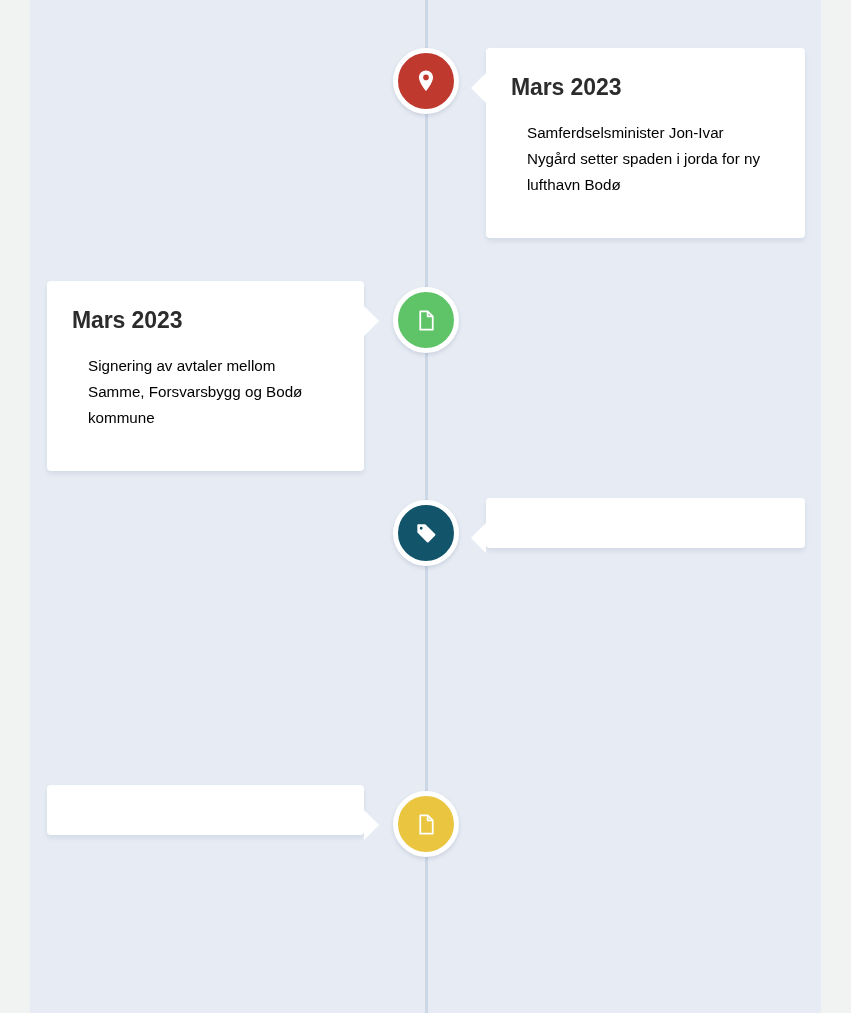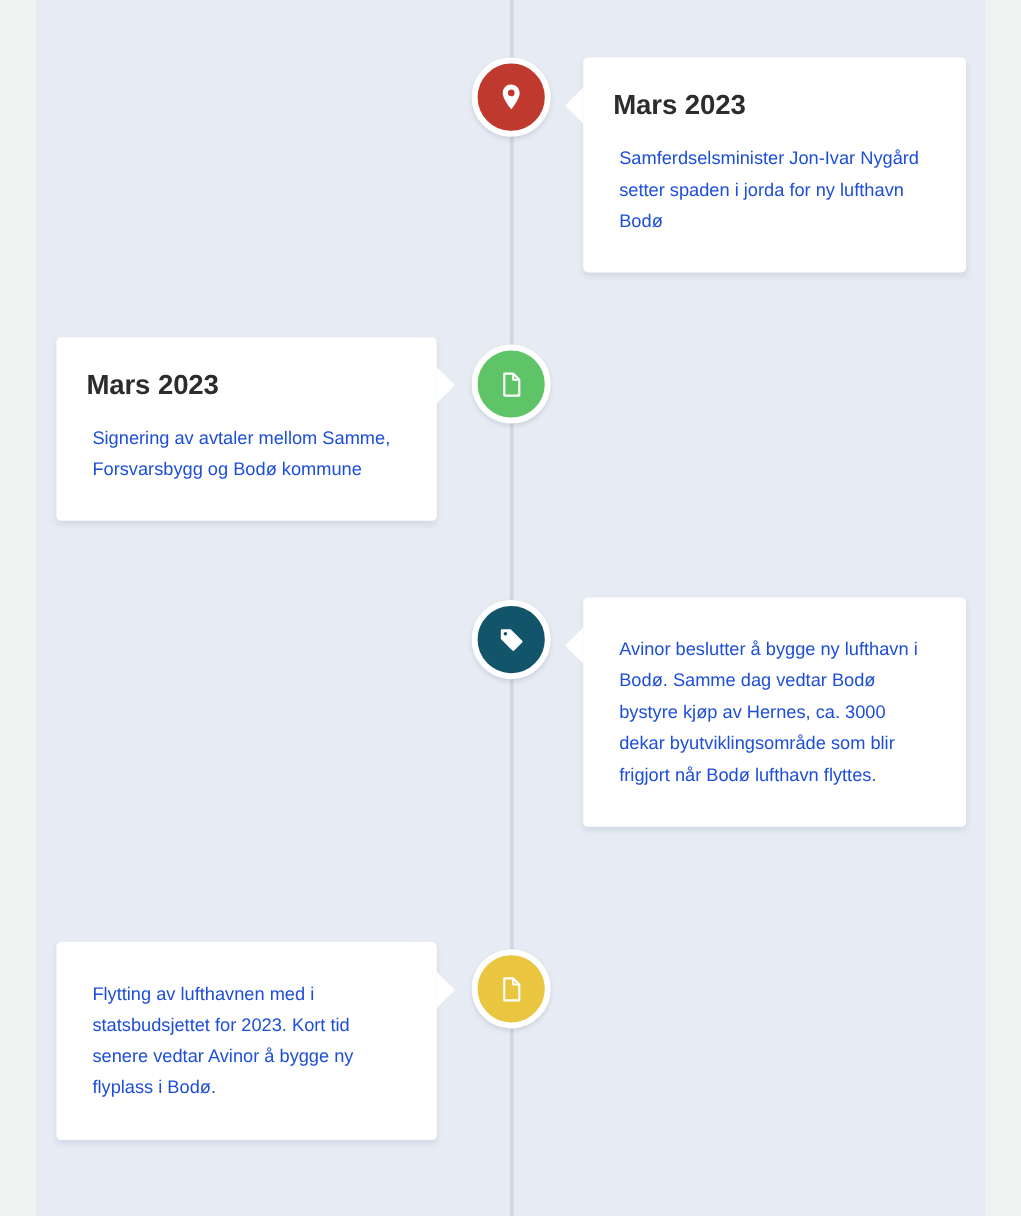--- a/index.html
+++ b/index.html
@@ -99,23 +99,23 @@
   .card-title {
     font-size: 23px;
     font-weight: 600;
     color: #2c2c2c;
     letter-spacing: -0.1px;
     margin: 0 0 18px 0;
     line-height: 1.2;
   }
   .card-body {
     font-size: 15.2px;
-    color: #1d4ed8;
+    color: #000000;
     line-height: 1.72;
-    margin: 5px;
+    margin: 16px;
   }
 </style>
 </head>
 <body>
 
 <div id="stage">
 
   <div class="content-panel"></div>
   <div class="timeline-spine"></div>
 
@@ -153,32 +153,30 @@
   <div class="timeline-item" style="top:500px;">
     <div class="marker" style="top:0px;background:#12556b;">
       <span>
         <svg width="25" height="25" viewBox="0 0 24 24" aria-hidden="true">
           <path fill="#ffffff" d="M10.6 3.2H4.2c-.6 0-1 .4-1 1v6.4c0 .3.1.5.3.7l9 9c.4.4 1 .4 1.4 0l6.4-6.4c.4-.4.4-1 0-1.4l-9-9a1 1 0 0 0-.7-.3zM6.9 8.3a1.4 1.4 0 1 1 0-2.8 1.4 1.4 0 0 1 0 2.8z"></path>
         </svg>
       </span>
     </div>
     <div class="card right" style="top:-2px;">
       <div class="notch"></div>
-      <p class="card-body">Avinor beslutter å bygge ny lufthavn i Bodø. Samme dag vedtar Bodø bystyre kjøp av Hernes, ca. 3000 dekar byutviklingsområde som blir frigjort når Bodø lufthavn flyttes.</p>
     </div>
   </div>
 
   <div class="timeline-item" style="top:791px;">
     <div class="marker" style="top:0px;background:#e9c540;">
       <span>
         <svg width="25" height="25" viewBox="0 0 24 24" aria-hidden="true">
           <path fill="none" stroke="#ffffff" stroke-width="1.7" stroke-linejoin="round" d="M6 3.2h7.1L18 8.1V20.8H6z"></path>
           <path fill="none" stroke="#ffffff" stroke-width="1.7" stroke-linejoin="round" d="M13.1 3.2v4.9H18"></path>
         </svg>
       </span>
     </div>
     <div class="card left" style="top:-6px;">
       <div class="notch"></div>
-      <p class="card-body">Flytting av lufthavnen med i statsbudsjettet for 2023. Kort tid senere vedtar Avinor å bygge ny flyplass i Bodø.</p>
     </div>
   </div>
 
 </div>
 
 </body></html>

